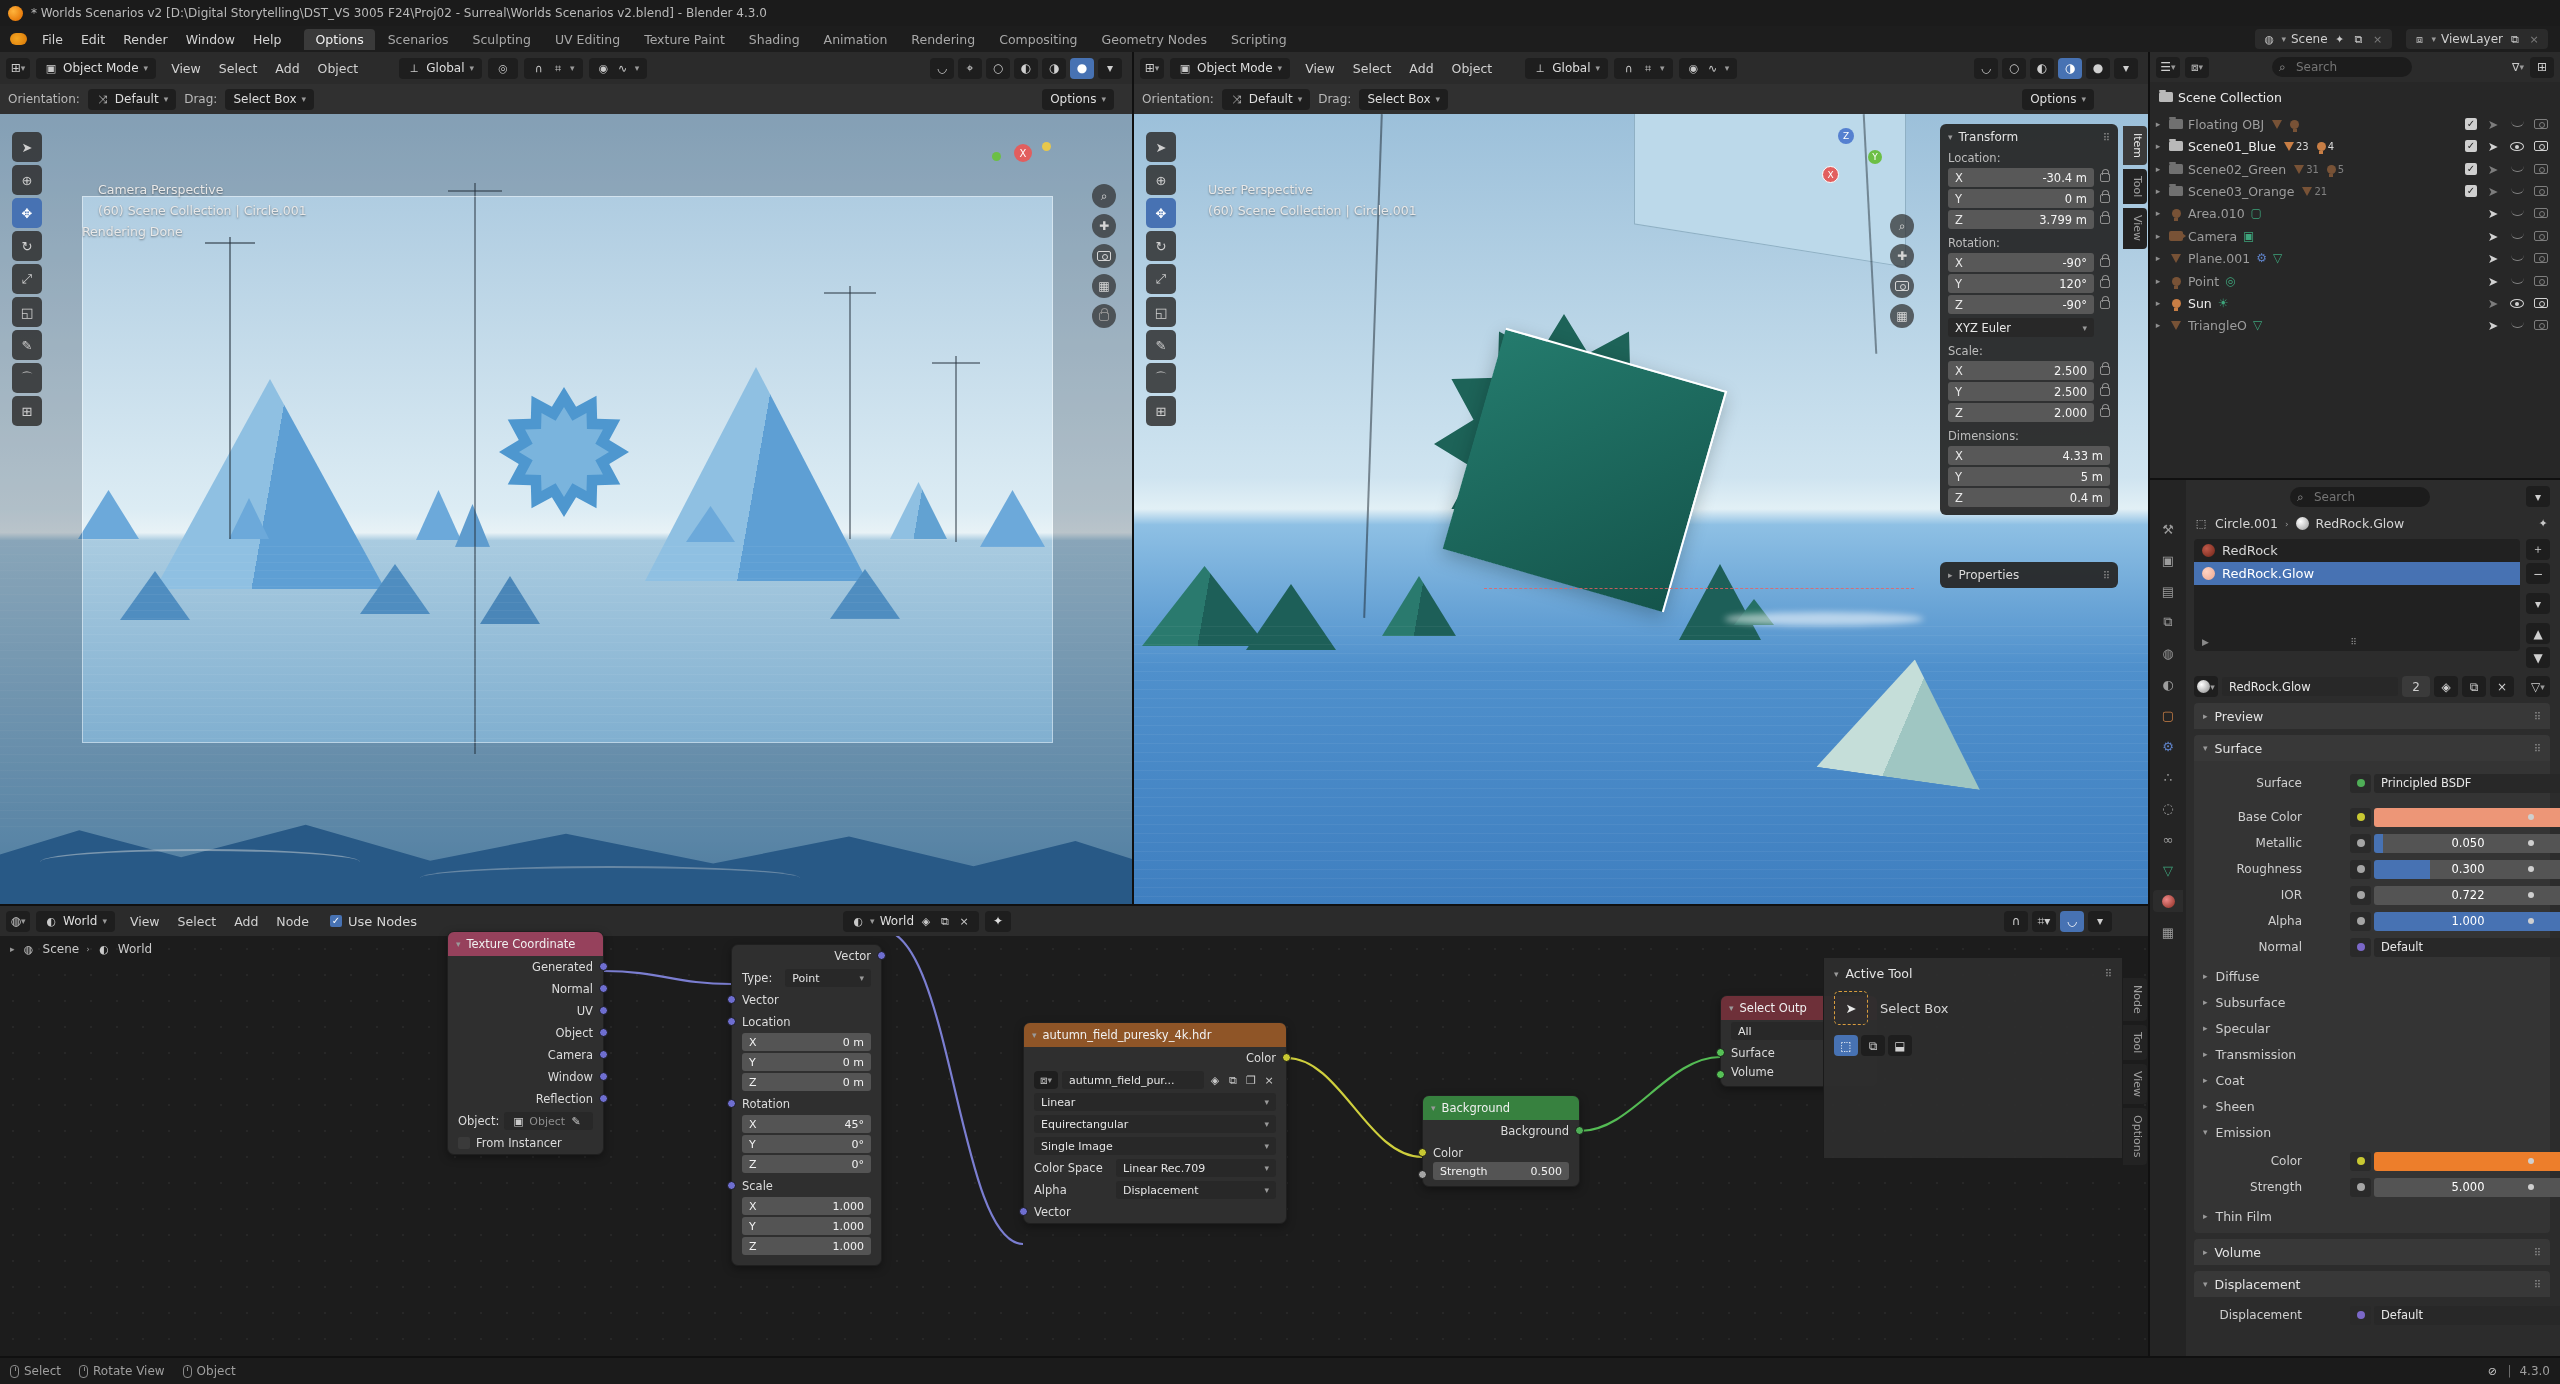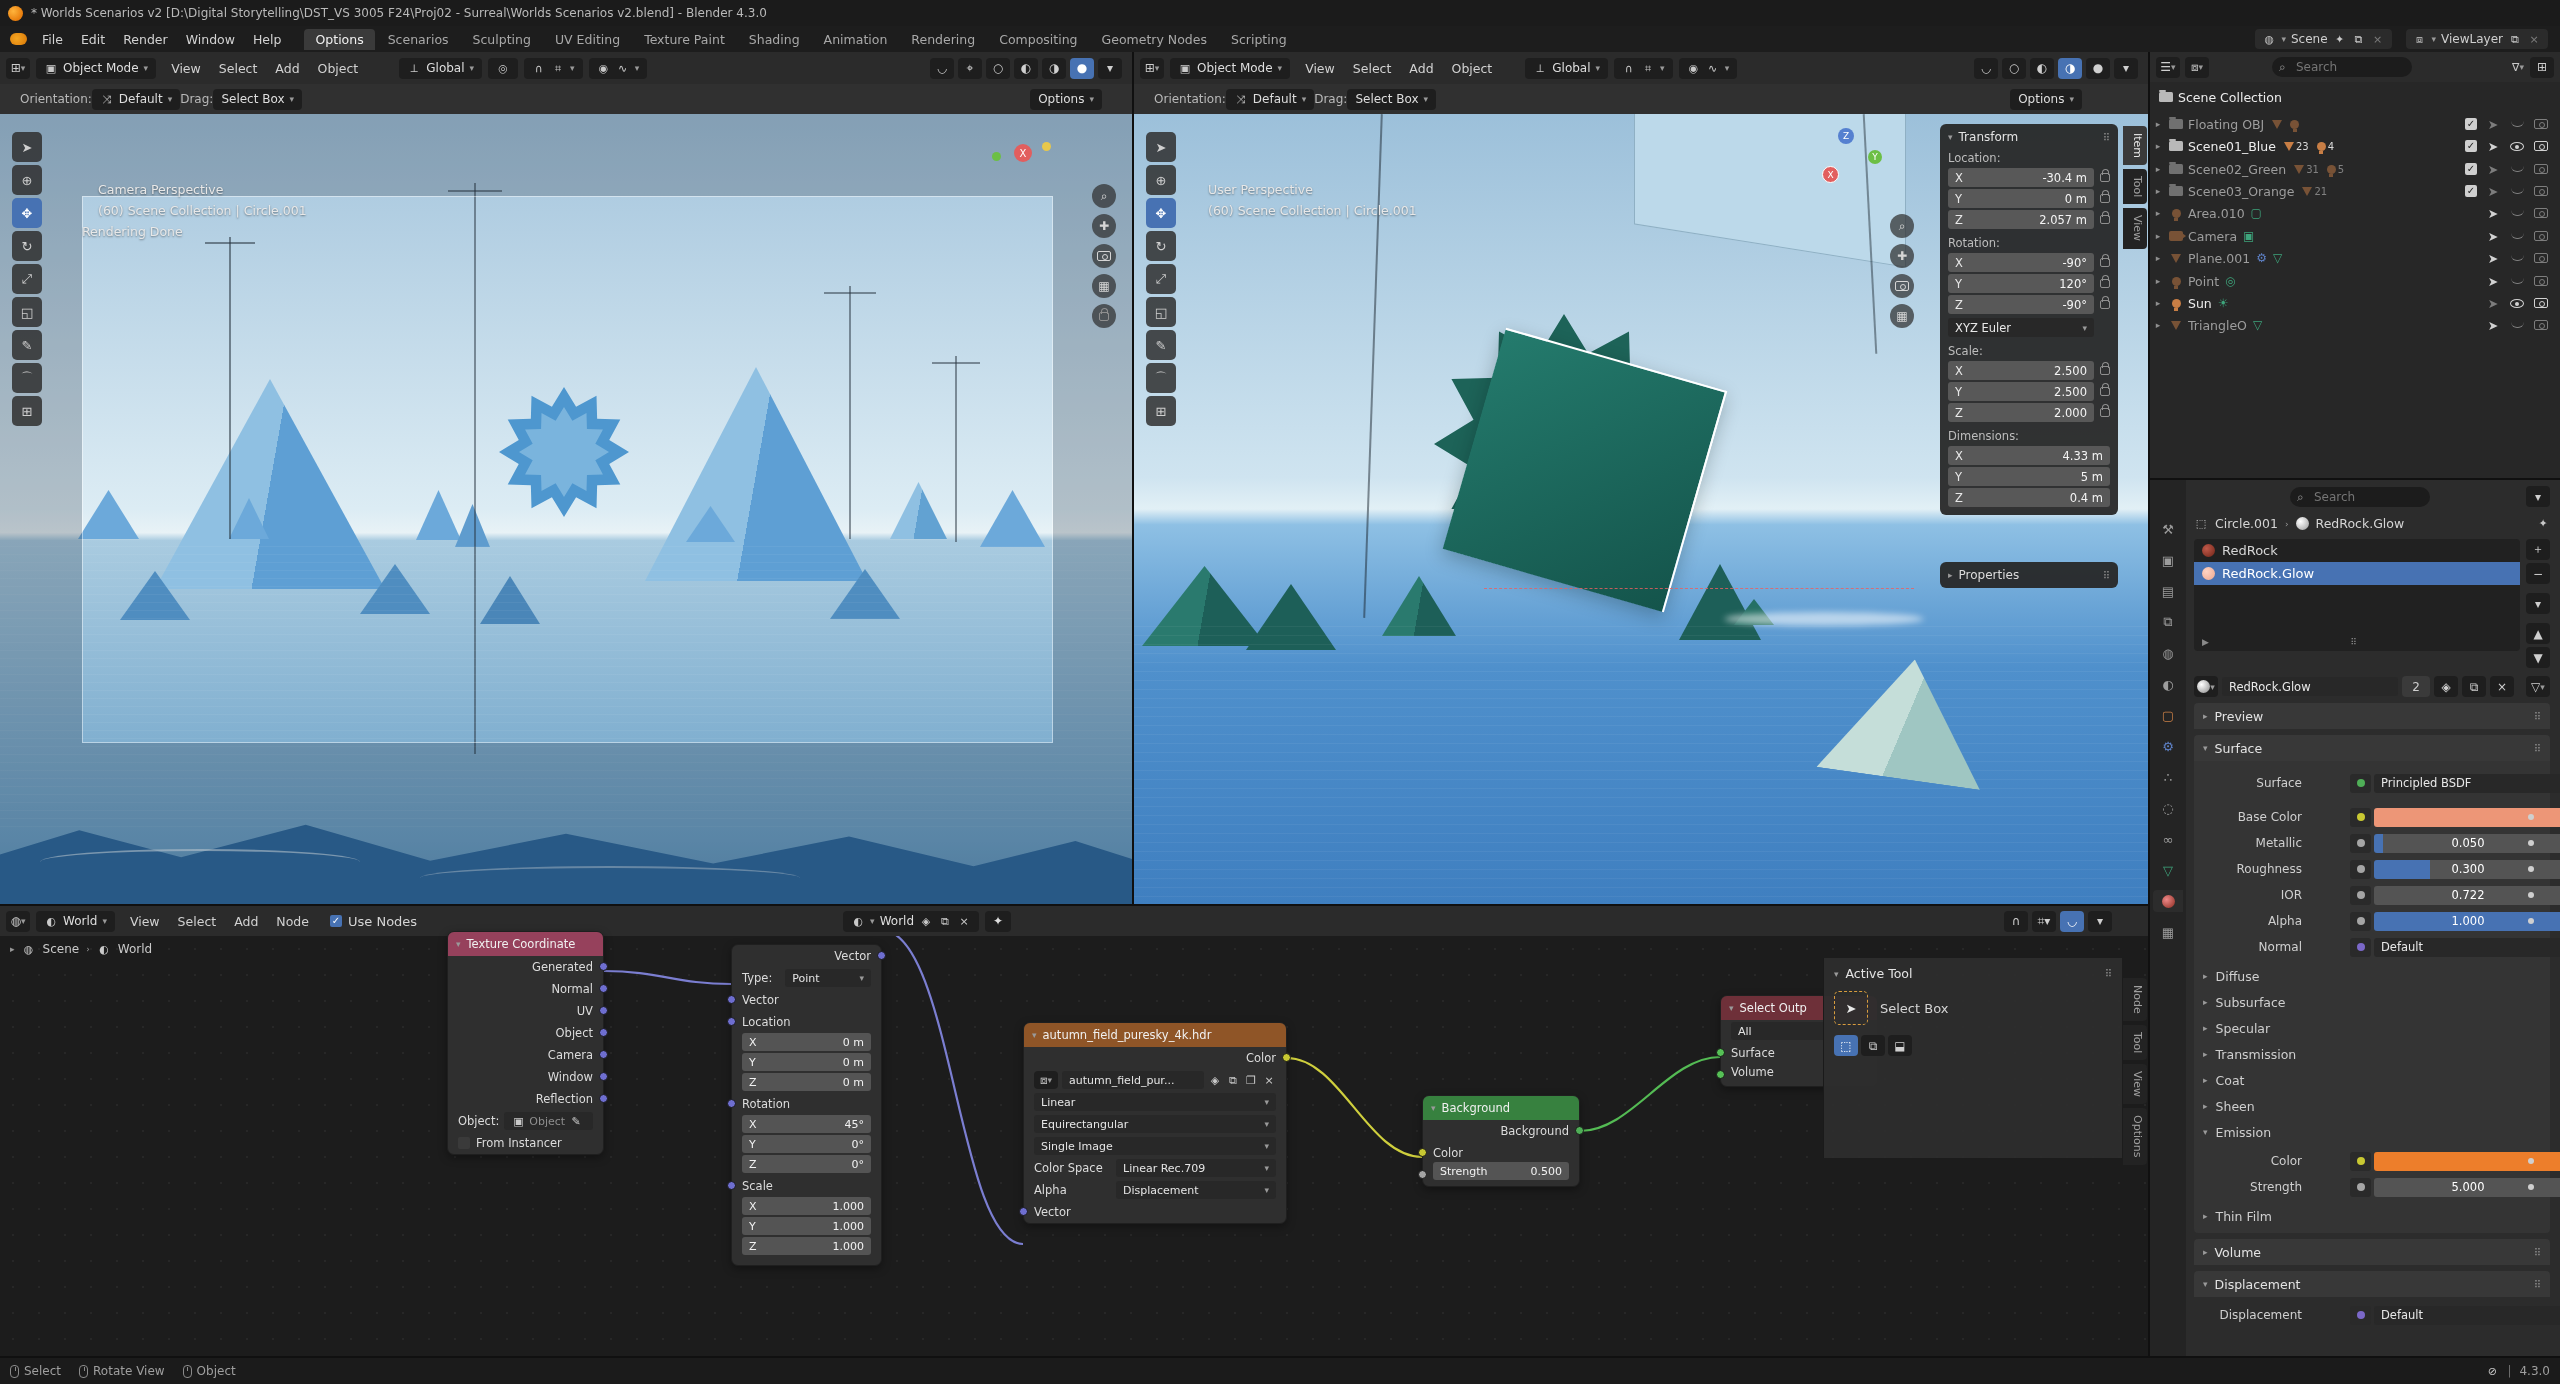--- a/index.html
+++ b/index.html
@@ -46,21 +46,21 @@
 .camo{width:14px;height:10px;background:#c87e45;border-radius:2px;position:relative;display:inline-block}
 .camo::before{content:"";position:absolute;right:-3px;top:2px;border-top:3px solid transparent;border-bottom:3px solid transparent;border-left:4px solid #c87e45}
 .dimmed{opacity:.5}
 .sock{width:9px;height:9px;border-radius:50%;border:1px solid #171717;display:inline-block;flex:none}
 .sock.purple{background:#6e6ed0}.sock.yellow{background:#c8c832}.sock.green{background:#4fae57}.sock.grey{background:#a5a5a5}.sock.gdot{background:#56c156}
 .star12{clip-path:polygon(100% 50%,84.8% 59.3%,93.3% 75%,75.5% 75.5%,75% 93.3%,59.3% 84.8%,50% 100%,40.7% 84.8%,25% 93.3%,24.5% 75.5%,6.7% 75%,15.2% 59.3%,0% 50%,15.2% 40.7%,6.7% 25%,24.5% 24.5%,25% 6.7%,40.7% 15.2%,50% 0%,59.3% 15.2%,75% 6.7%,75.5% 24.5%,93.3% 25%,84.8% 40.7%)}
 .pyr{clip-path:polygon(50% 0,100% 100%,0 100%)}
 
 .vp{overflow:hidden}
 .vp-h1{height:32px;padding:0 6px;gap:6px}
-.vp-h2{height:30px;background:#303030;padding:0 20px;display:flex;align-items:center;font-size:12px;color:#b9b9b9}
+.vp-h2{height:30px;background:#303030;padding:0 8px;display:flex;align-items:center;gap:8px;font-size:12px;color:#b9b9b9}
 .vp-content{position:absolute;overflow:hidden}
 .ov-txt{position:absolute;font-size:12.5px;color:#e8e8e8;text-shadow:0 1px 2px rgba(0,0,0,.45)}
 .toolcol{position:absolute;display:flex;flex-direction:column;gap:3px}
 .toolbtn{width:30px;height:30px;background:#2f2f2fd9;border-radius:5px;display:flex;align-items:center;justify-content:center;font-size:13px;color:#cfcfcf}
 .toolbtn.active{background:#4772b3;color:#fff}
 .sidebtn{width:24px;height:24px;background:#2f2f2fb8;border-radius:50%;display:flex;align-items:center;justify-content:center;font-size:12px;color:#d5d5d5;margin-bottom:6px}
 .vtabs{position:absolute;width:24px;display:flex;flex-direction:column;gap:4px}
 .vtab{writing-mode:vertical-rl;font-size:11px;color:#9f9f9f;background:#232323;padding:7px 3px;border-radius:0 4px 4px 0}
 .vtab.active{background:#3a3a3a;color:#e8e8e8}
 
@@ -437,21 +437,21 @@
       <div class="tp-row">
         <div class="field">
           <span class="ax">Y</span>
           <span class="val">0 m</span>
         </div>
         <span class="lock-icon"></span>
       </div>
       <div class="tp-row">
         <div class="field">
           <span class="ax">Z</span>
-          <span class="val">2.057 m</span>
+          <span class="val">3.799 m</span>
         </div>
         <span class="lock-icon"></span>
       </div>
     </div>
   <div class="tp-lbl">Rotation:</div>
   <div>
 
   <div class="tp-row">
         <div class="field">
           <span class="ax">X</span>

